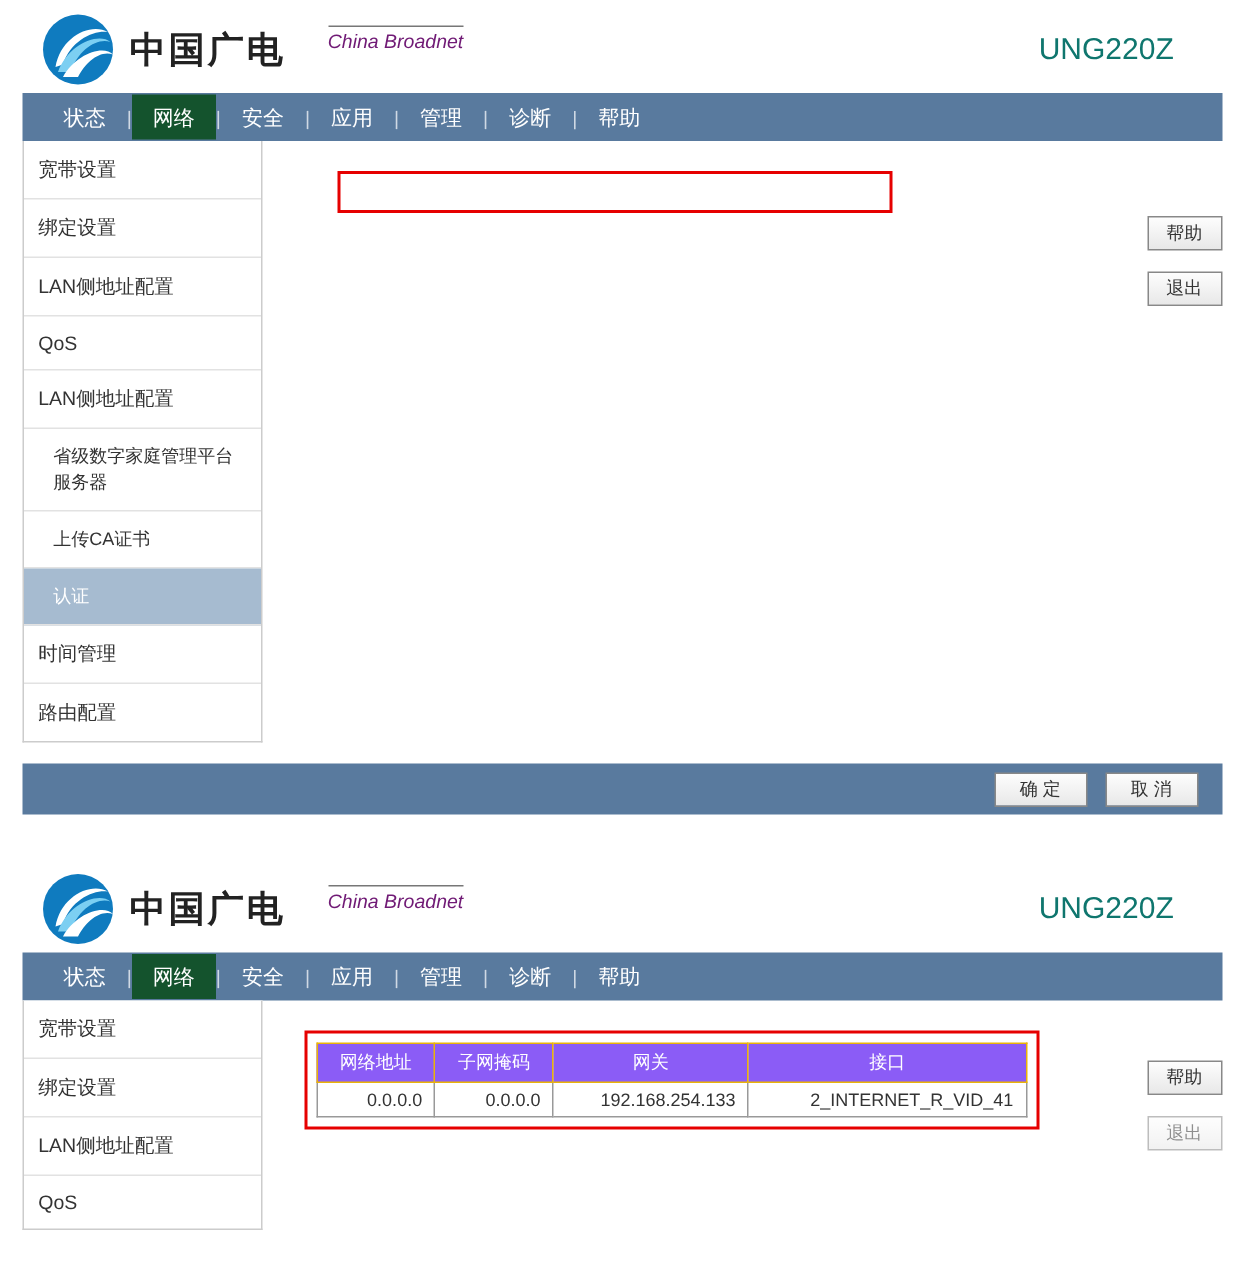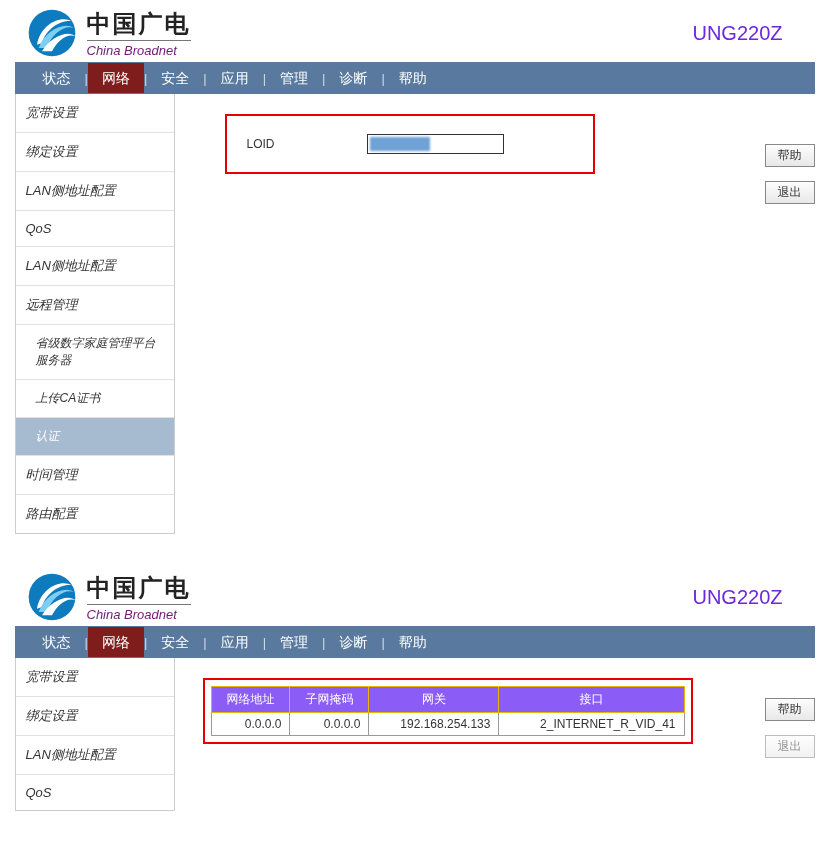--- a/index.html
+++ b/index.html
@@ -2,32 +2,32 @@
 <html><head>
 <meta charset="utf-8">
 <style>
   * { box-sizing: border-box; margin: 0; padding: 0; }
   body { font-family: Arial, "Microsoft YaHei", sans-serif; font-size: 13px; background: #fff; color: #333; width: 829px; }
   .panel { width: 800px; margin: 0 auto 30px auto; }
 
   .header { display: flex; align-items: center; padding: 8px 12px 4px 12px; }
   .logo-wrap { display: flex; align-items: center; gap: 10px; }
   .logo-svg { width: 50px; height: 50px; }
-  .brand-text { display: flex; flex-direction: column; }
+  .brand-text { display: flex; flex-direction: row; gap: 28px; }
   .brand-cn { font-size: 24px; font-weight: bold; letter-spacing: 2px; color: #222; font-family: "SimHei","Microsoft YaHei"; }
   .brand-en { font-size: 13px; color: #701a75; font-style: italic; border-top: 1px solid #777; padding-top: 2px; }
-  .model { margin-left: auto; font-size: 20px; color: #6d28d9; padding-right: 20px; }
+  .model { margin-left: auto; font-size: 20px; color: #0f766e; padding-right: 20px; }
 
   .topnav { background: #597a9e; display: flex; align-items: center; height: 30px; padding: 16px 14px; }
   .topnav .nav-item { color: #fff; font-size: 14px; padding: 0 14px; height: 30px; line-height: 30px; cursor: pointer; }
-  .topnav .nav-item.active { background: #7f1d1d; color: #fff; }
+  .topnav .nav-item.active { background: #14532d; color: #fff; }
   .topnav .sep { color: #cfd9e4; }
 
   .body-row { display: flex; align-items: flex-start; }
-  .sidebar { width: 160px; border: 1px solid #ccc; border-top: none; background: #fff; margin-right: 20px; font-style: italic; }
+  .sidebar { width: 160px; border: 1px solid #ccc; border-top: none; background: #fff; margin-right: 20px; }
   .side-item { padding: 10px 10px; border-bottom: 1px solid #e2e2e2; cursor: pointer; font-size: 13px; color: #333; }
   .side-item:last-child { border-bottom: none; }
   .side-sub { padding-left: 20px; font-size: 12px; }
   .side-sub.active { background: #a6bbd0; color: #fff; }
   .side-item.section { }
 
   .main { flex: 1; padding: 20px 0 0 0; position: relative; }
 
   .red-box { border: 2px solid #e60000; padding: 12px 20px; width: 370px; margin-left: 30px; }
   .form-row { display: flex; align-items: center; margin: 6px 0; }
@@ -85,45 +85,42 @@
       <div class="nav-item">帮助</div>
     </div>
 
   <div class="body-row">
     <div class="sidebar" id="side1">
         <div class="side-item section">宽带设置</div>
         <div class="side-item section">绑定设置</div>
         <div class="side-item section">LAN侧地址配置</div>
         <div class="side-item section">QoS</div>
         <div class="side-item section">LAN侧地址配置</div>
-        <div class="side-item section">远程管理</div>
         <div class="side-item side-sub">省级数字家庭管理平台服务器</div>
         <div class="side-item side-sub">上传CA证书</div>
         <div class="side-item side-sub active">认证</div>
         <div class="side-item section">时间管理</div>
         <div class="side-item section">路由配置</div>
       </div>
 
     <div class="main">
       <div class="red-box">
-        <div class="form-row">
-          <span class="lbl">LOID</span>
-          <span class="loid-wrap">
-            <span class="hidden-part"></span>
-          </span>
-        </div>
       </div>
 
       <div class="right-btns">
         <div class="btn">帮助</div>
         <div class="btn">退出</div>
       </div>
     </div>
   </div>
 
+  <div class="footer-bar">
+    <div class="fbtn">确 定</div>
+    <div class="fbtn">取 消</div>
+  </div>
 </div>
 
 <div class="panel">
   <div class="header">
     <div class="logo-wrap">
       <svg class="logo-svg" viewBox="0 0 60 60">
         <circle cx="30" cy="30" r="28" fill="#0f7bbf"></circle>
         <path d="M12 44 C16 20,40 8,54 16 C44 14,24 22,18 42 Z" fill="#fff"></path>
         <path d="M14 48 C22 26,46 16,56 24 C46 20,30 30,24 48 Z" fill="#7ccff2"></path>
         <path d="M18 52 C28 34,50 26,58 34 C48 30,36 40,30 52 Z" fill="#fff"></path>

